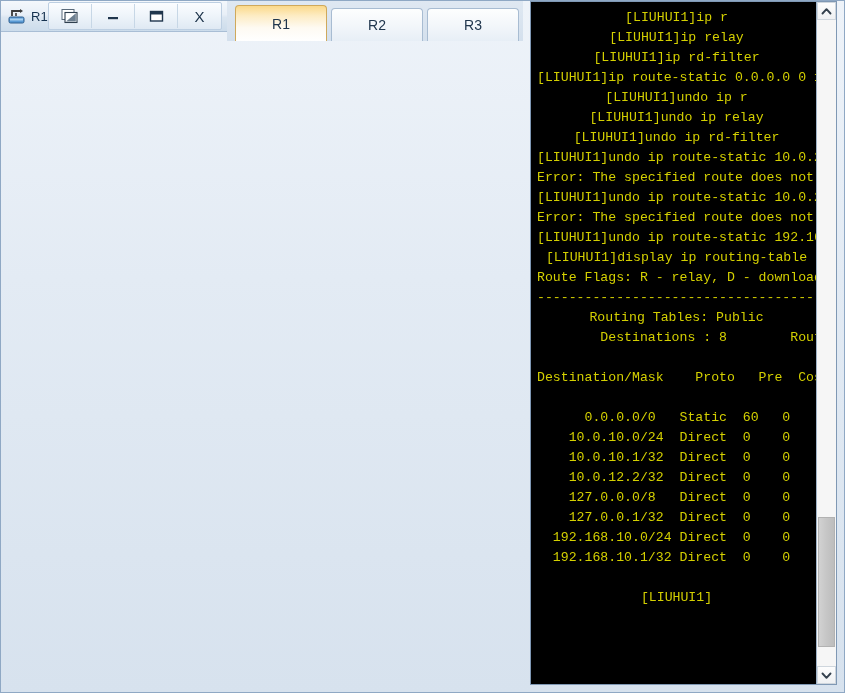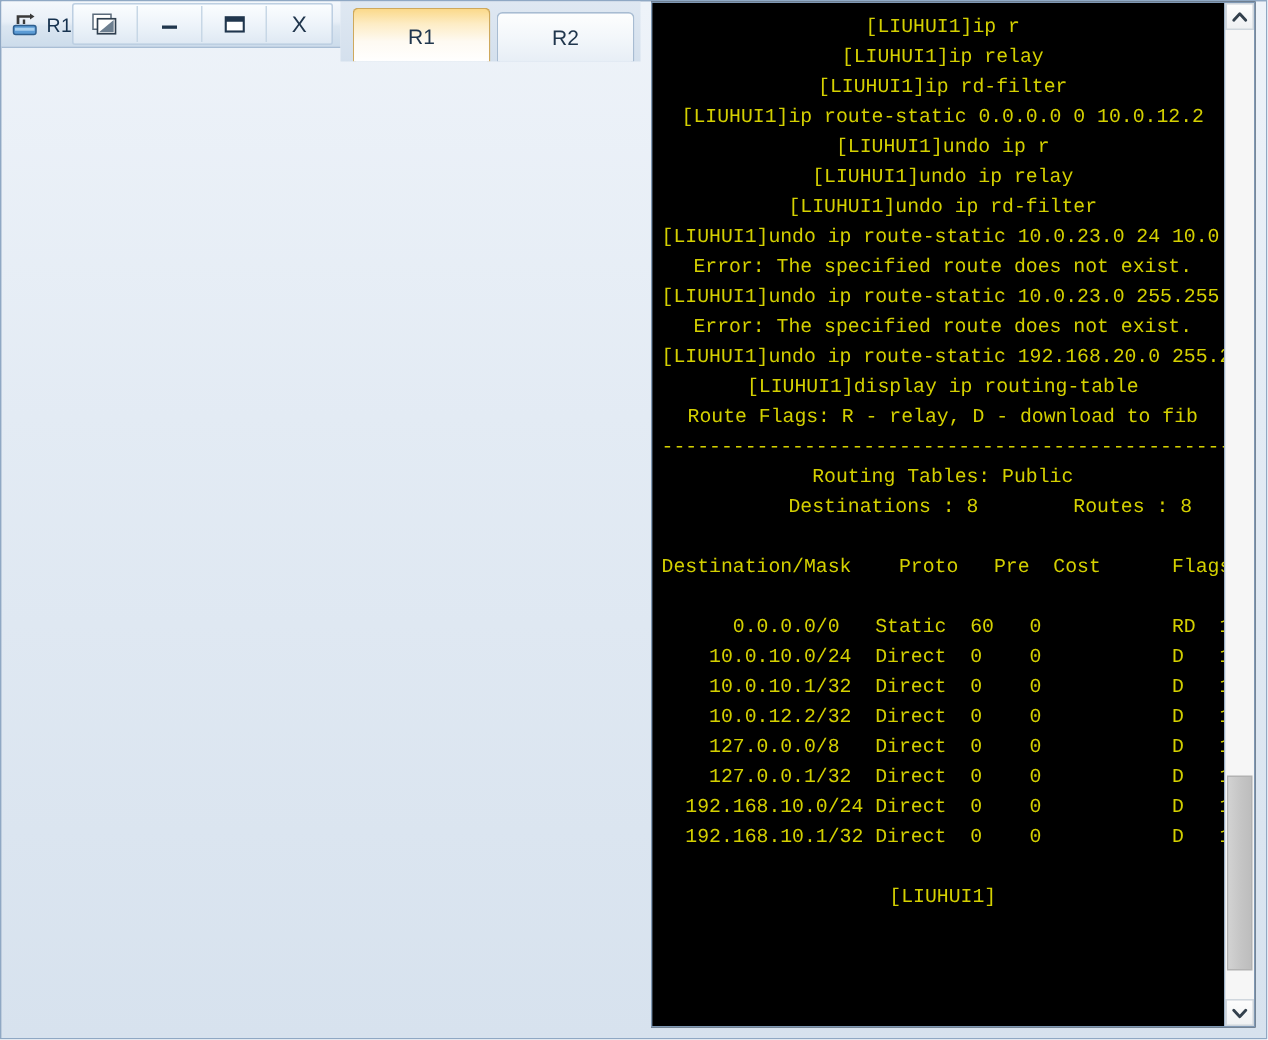--- a/index.html
+++ b/index.html
@@ -232,20 +232,23 @@
       </div>
     </div>
   </div>
 
   <div class="tabstrip">
     <div class="tab active">
       <span>R1</span>
     </div>
     <div class="tab">
       <span>R2</span>
+    </div>
+    <div class="tab">
+      <span>R3</span>
     </div>
   </div>
 
   <div class="term-wrap">
     <div class="term">
       <pre>[LIUHUI1]ip r
 [LIUHUI1]ip relay
 [LIUHUI1]ip rd-filter
 [LIUHUI1]ip route-static 0.0.0.0 0 10.0.12.2
 [LIUHUI1]undo ip r

